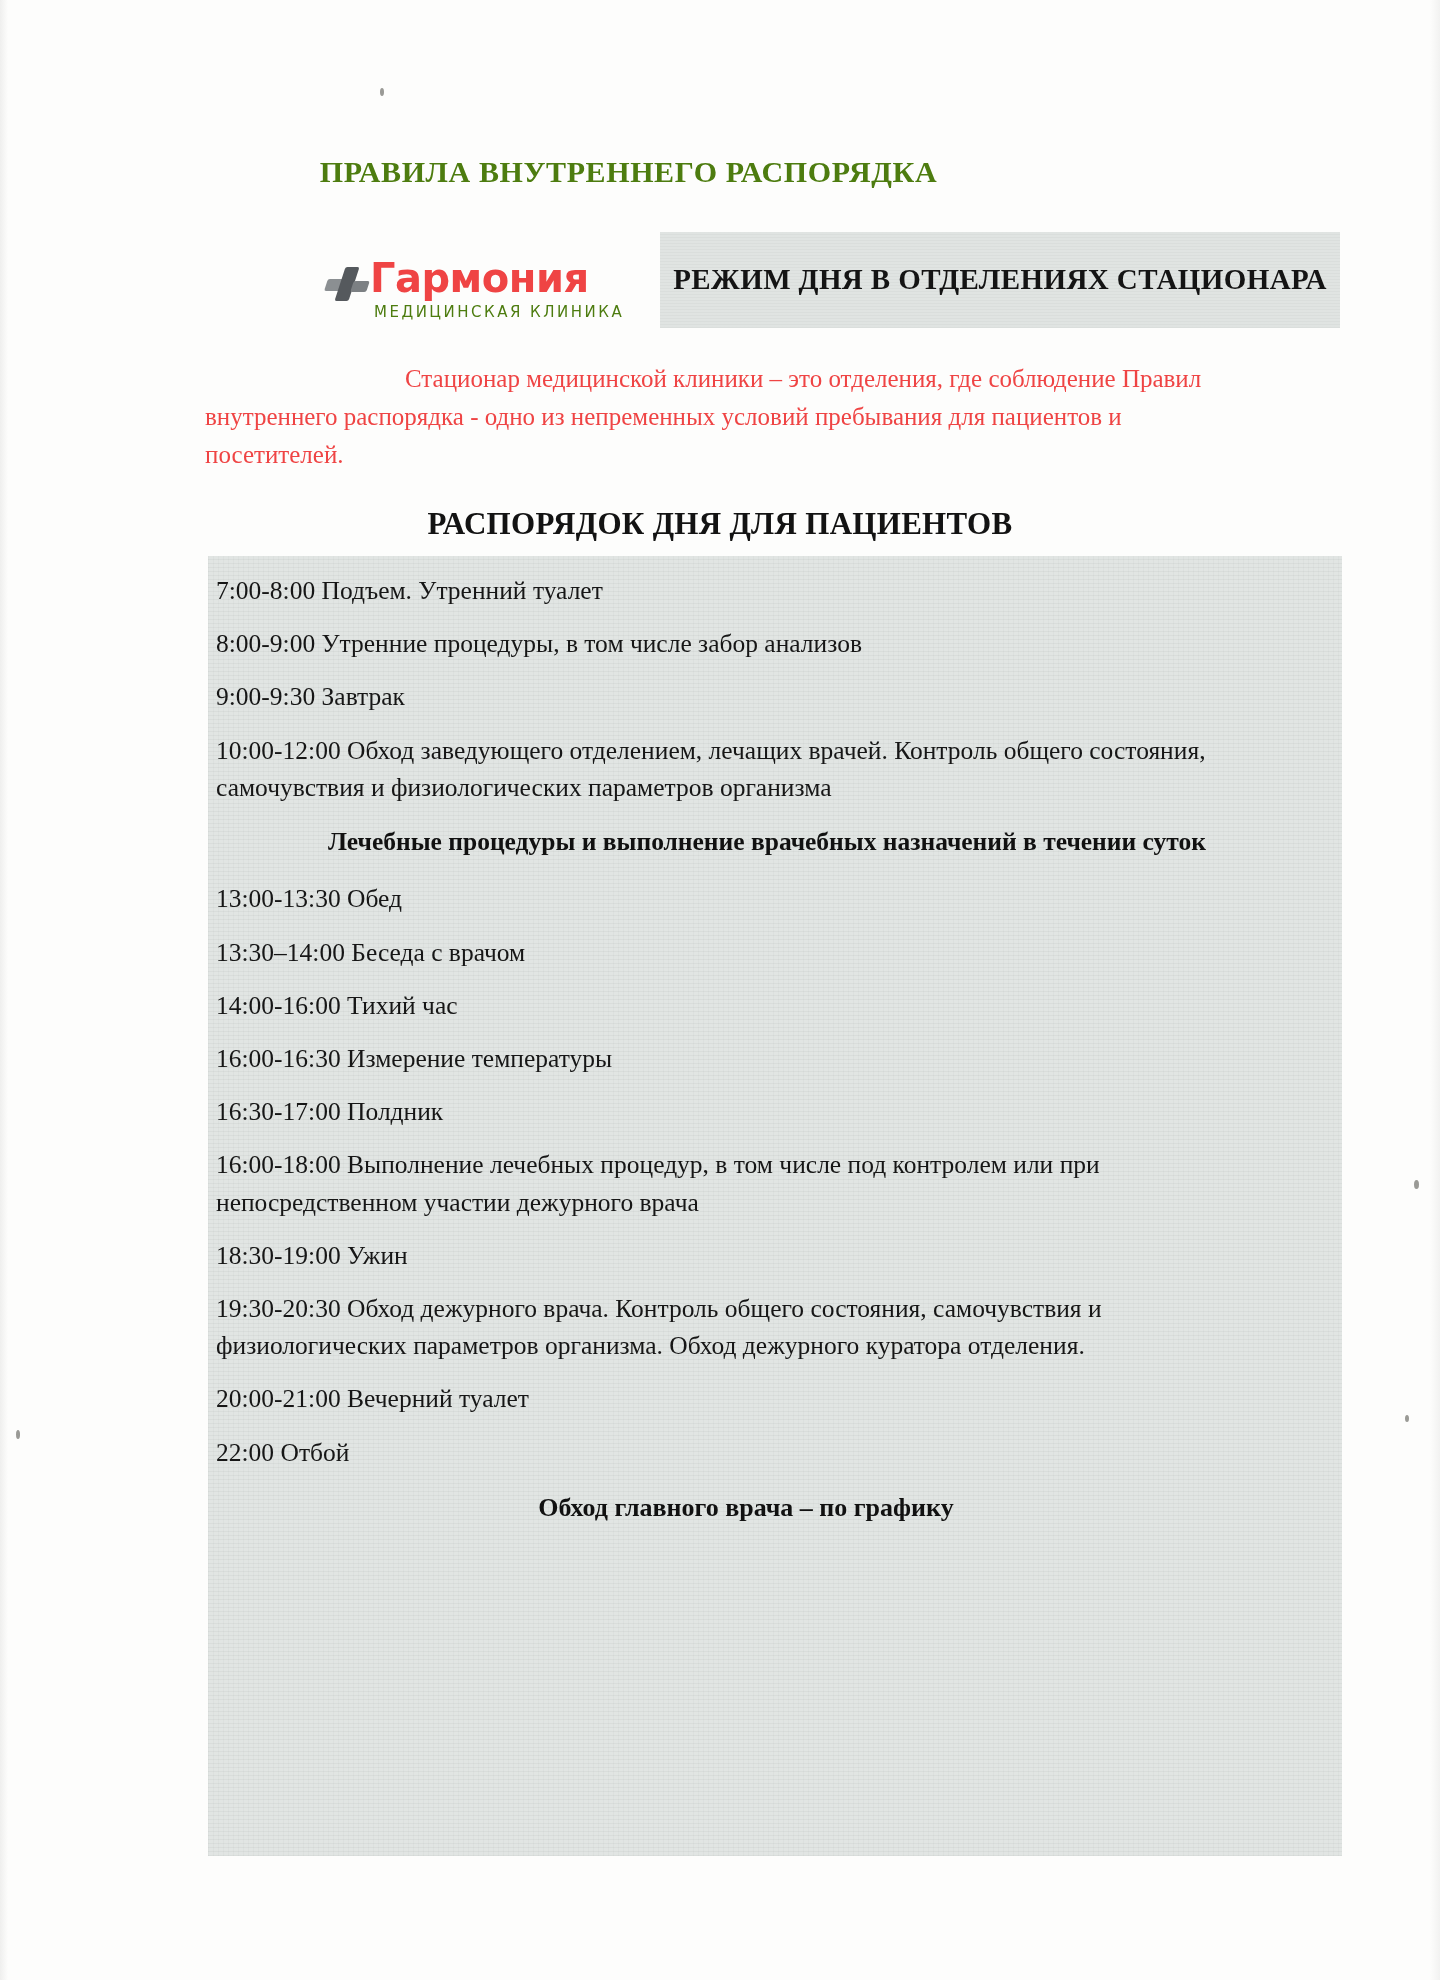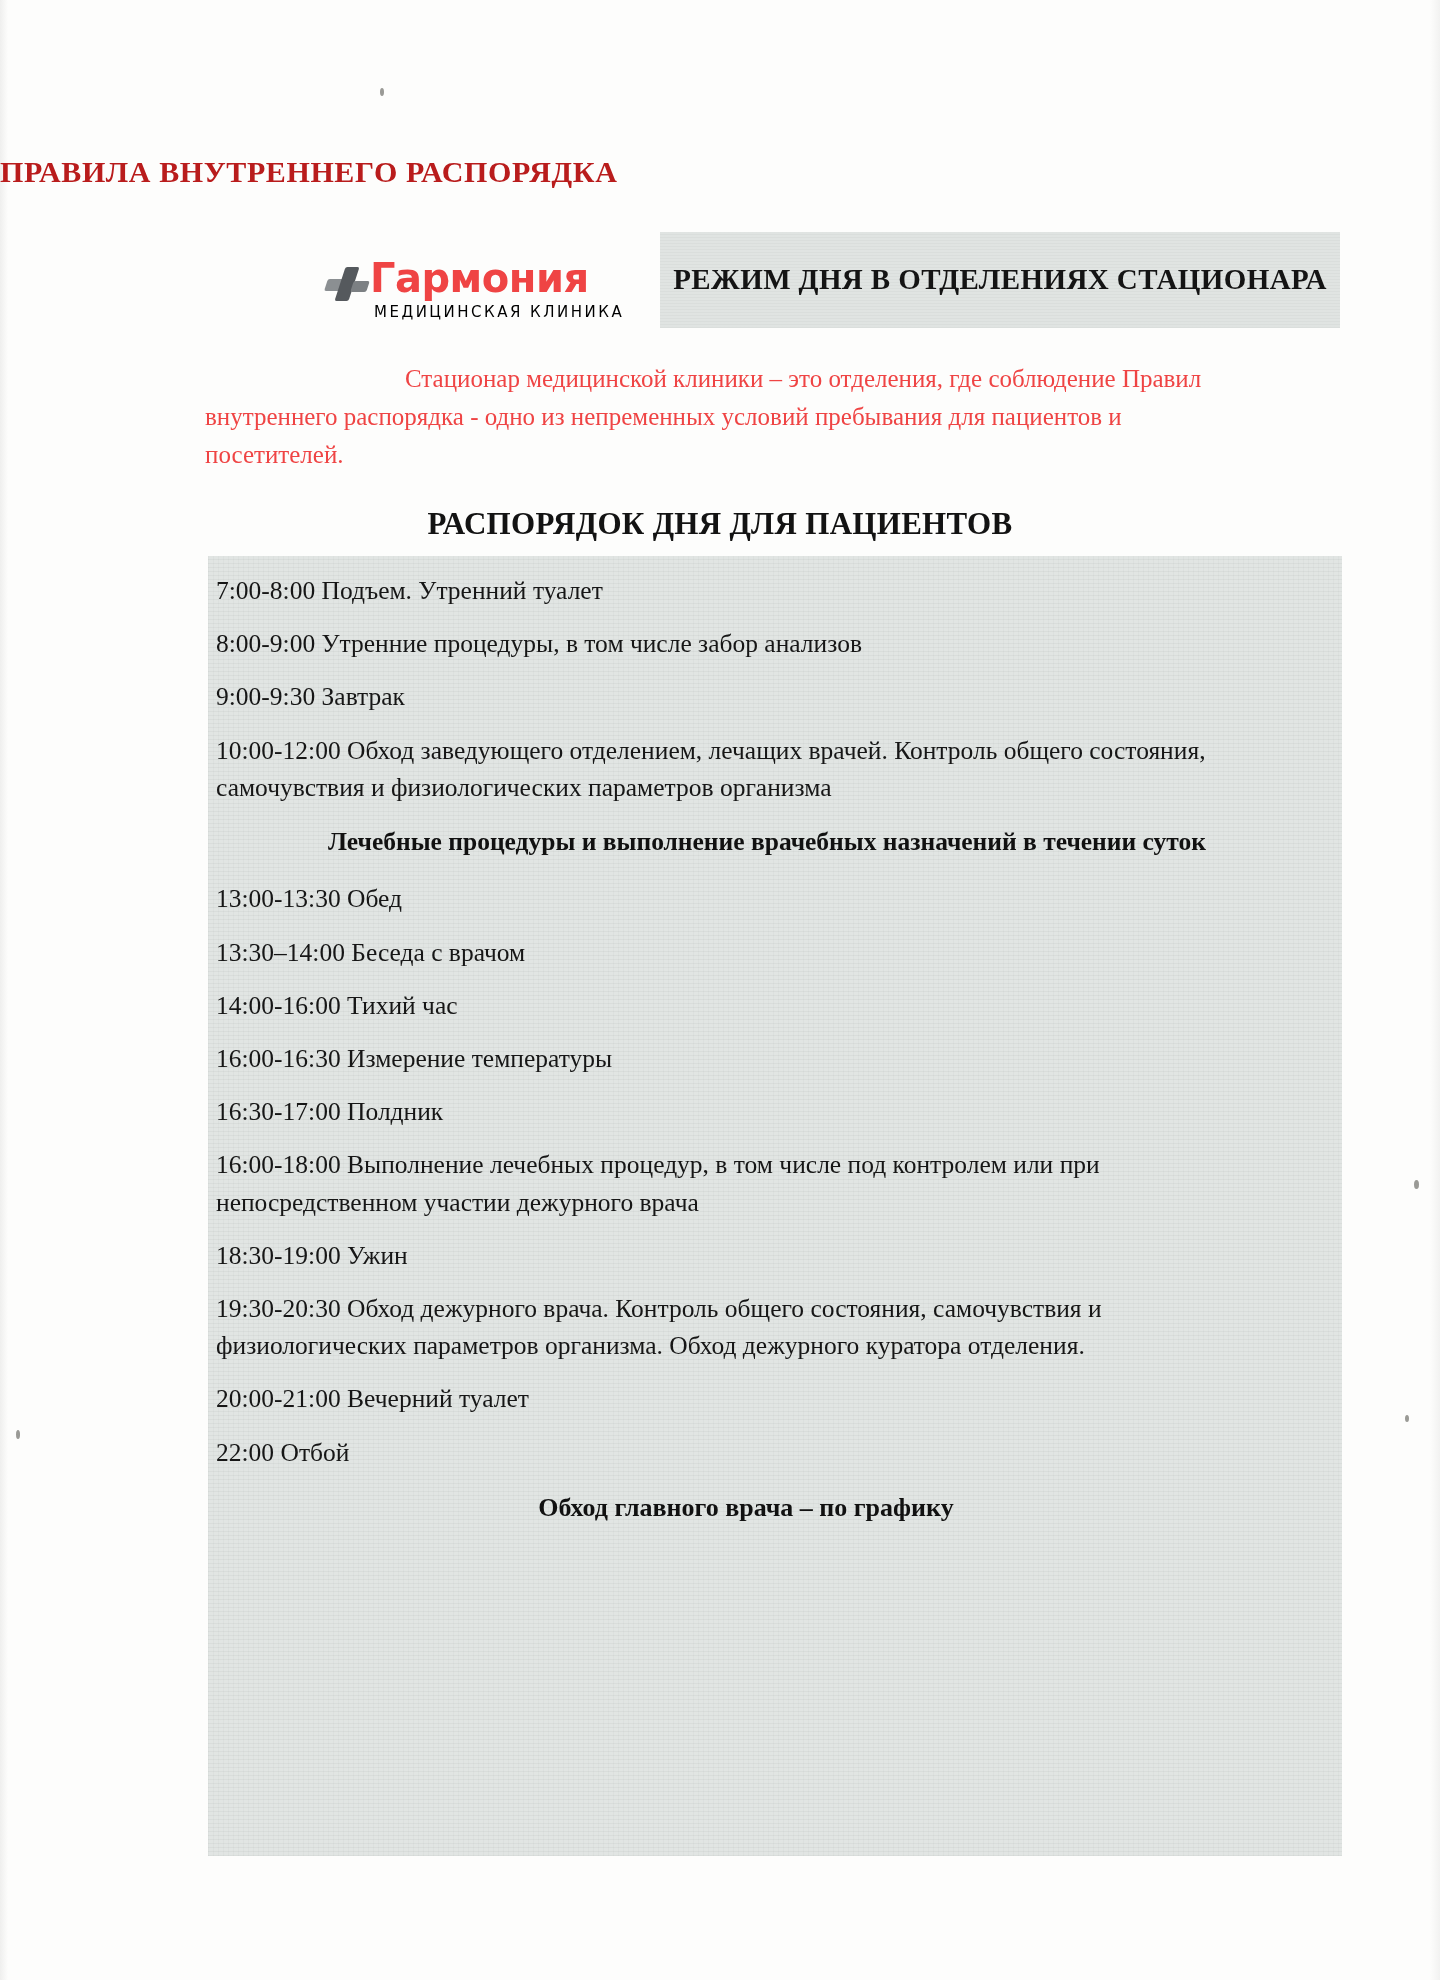--- a/index.html
+++ b/index.html
@@ -46,24 +46,25 @@
     top: 0;
     width: 1440px;
   }
 
   
   .doc-title {
     position: absolute;
     left: 0;
     top: 155px;
     width: 1257px;
+    text-align: center;
     font-size: 30px;
     font-weight: bold;
     letter-spacing: 0.6px;
-    color: #b91c1c;
+    color: #4d7c0f;
   }
 
   
   .logo-block {
     position: absolute;
     left: 318px;
     top: 255px;
     width: 330px;
     height: 80px;
   }
@@ -104,21 +105,21 @@
     color: #ef4444;
     letter-spacing: -0.5px;
   }
   .logo-sub {
     position: absolute;
     left: 56px;
     top: 48px;
     font-family: "DejaVu Sans", sans-serif;
     font-size: 15px;
     letter-spacing: 2.5px;
-    color: #000000;
+    color: #4d7c0f;
   }
 
   
   .heading-band {
     position: absolute;
     left: 660px;
     top: 232px;
     width: 680px;
     height: 96px;
     background: #dfe3e1;

